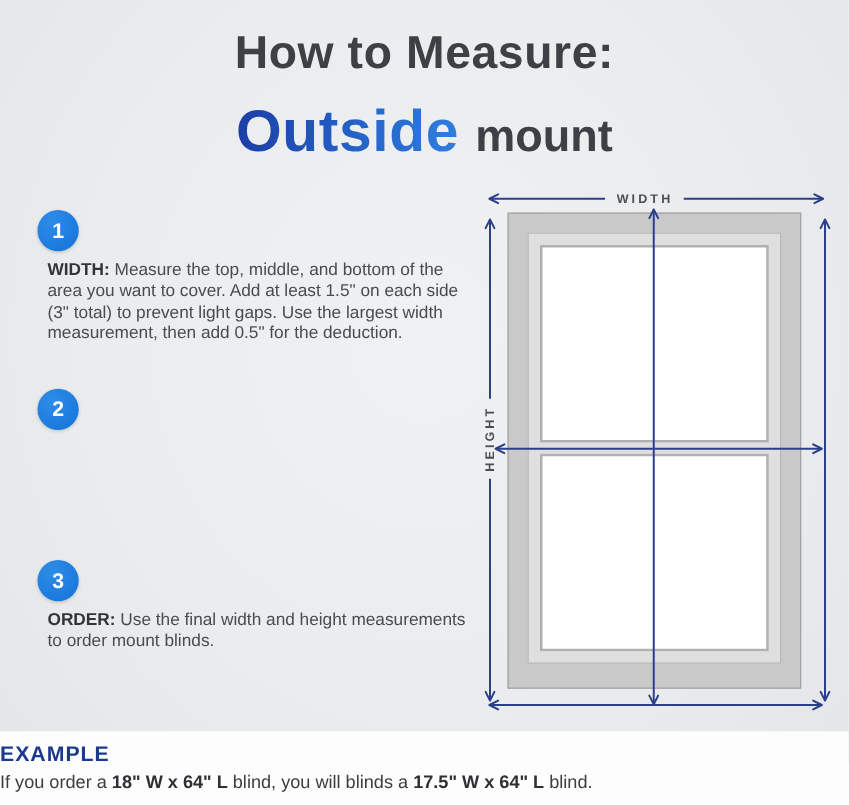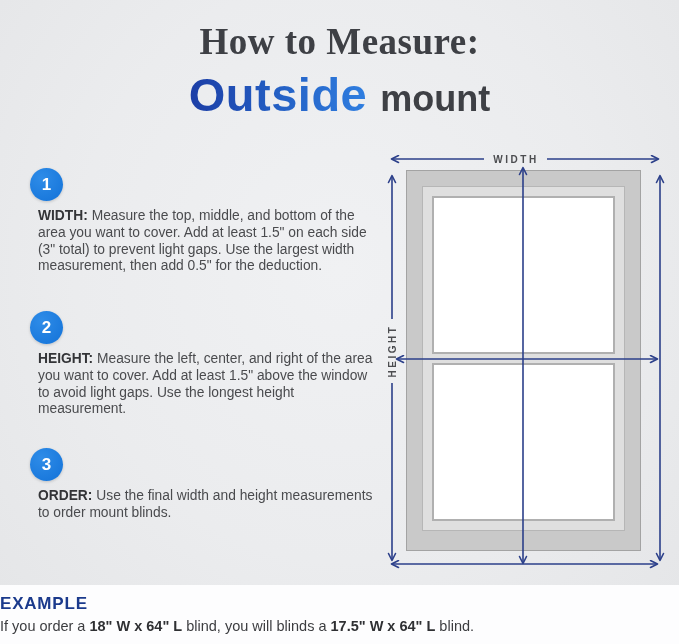--- a/index.html
+++ b/index.html
@@ -3,22 +3,22 @@
 <meta charset="utf-8">
 <style>
   html,body{margin:0;padding:0;}
   .canvas{
     position:relative;width:679px;height:644px;overflow:hidden;
     background:radial-gradient(ellipse at 50% 42%, #f0f1f3 0%, #ebecee 55%, #e4e5e7 100%);
     font-family:"Liberation Sans", sans-serif;
   }
   
   .title{position:absolute;top:22px;left:0;width:100%;text-align:center;}
-  .title-line1{font-size:37px;font-weight:700;color:#3e4045;letter-spacing:.5px;line-height:1.1;font-family:Liberation Serif, serif;}
-  .title-line2{display:flex;justify-content:center;align-items:baseline;gap:13px;margin-top:4px;}
+  .title-line1{font-size:37px;font-weight:700;color:#3e4045;letter-spacing:.5px;line-height:1.1;}
+  .title-line2{display:flex;justify-content:center;align-items:baseline;gap:13px;margin-top:14px;}
   .title-accent{
     font-size:47px;font-weight:800;letter-spacing:.5px;
     background:linear-gradient(90deg,#1c3ea6 0%, #2563c7 55%, #2f7ee0 100%);
     -webkit-background-clip:text;background-clip:text;color:transparent;
   }
   .title-rest{font-size:36px;font-weight:700;color:#3e4045;}
   
   .step{position:absolute;left:30px;width:352px;}
   .step-badge{
     width:33px;height:33px;border-radius:50%;
@@ -69,24 +69,20 @@
   <div class="step" id="step-1">
     <div class="step-badge">1</div>
     <div class="step-text">
       <span class="step-label">WIDTH:</span>
       <span>Measure the top, middle, and bottom of the area you want to cover. Add at least 1.5" on each side (3" total) to prevent light gaps. Use the largest width measurement, then add 0.5" for the deduction.</span>
     </div>
   </div>
 
   <div class="step" id="step-2">
     <div class="step-badge">2</div>
-    <div class="step-text">
-      <span class="step-label">HEIGHT:</span>
-      <span>Measure the left, center, and right of the area you want to cover. Add at least 1.5" above the window to avoid light gaps. Use the longest height measurement.</span>
-    </div>
   </div>
 
   <div class="step" id="step-3">
     <div class="step-badge">3</div>
     <div class="step-text">
       <span class="step-label">ORDER:</span>
       <span>Use the final width and height measurements to order mount blinds.</span>
     </div>
   </div>
 

